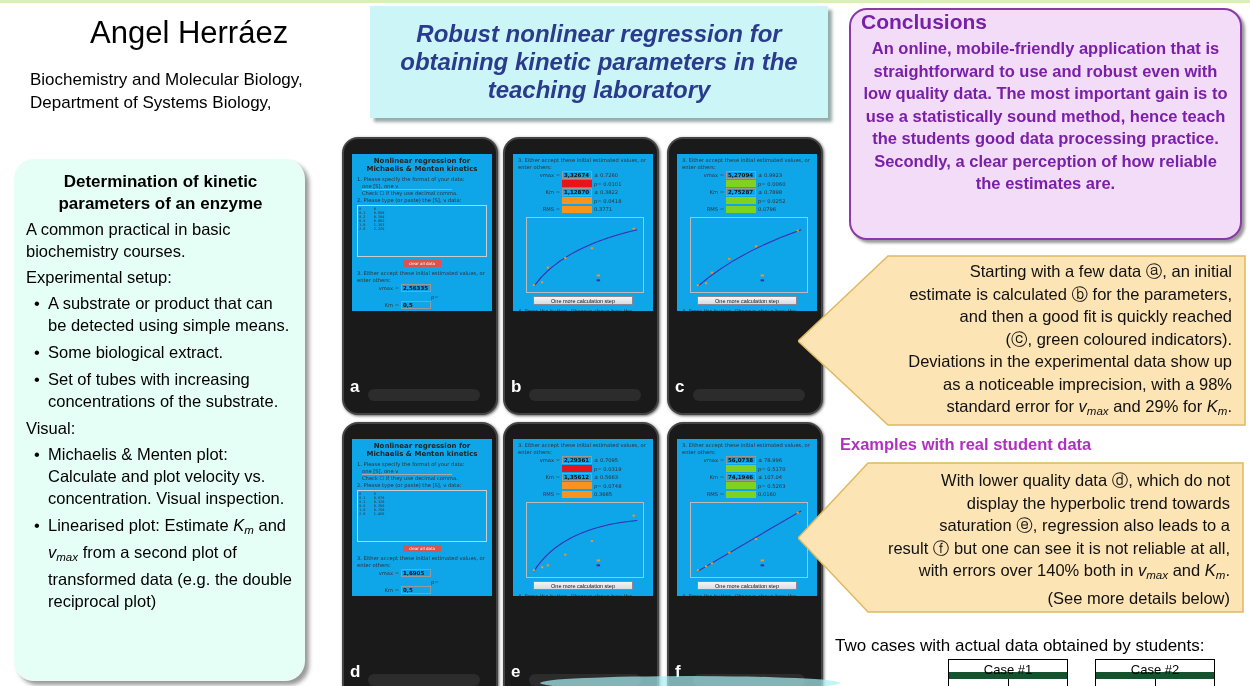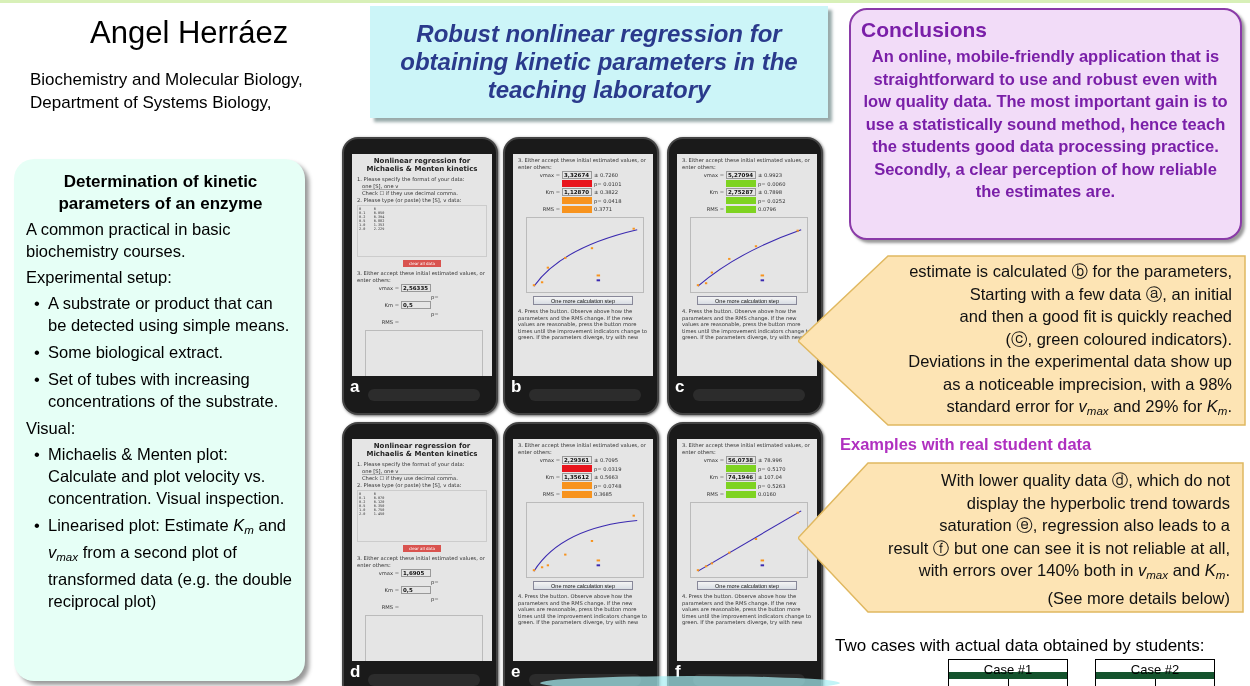--- a/index.html
+++ b/index.html
@@ -2,31 +2,31 @@
 <html><head>
 <meta charset="utf-8">
 <style>
 *{box-sizing:border-box;margin:0;padding:0}
 body{width:1250px;height:686px;overflow:hidden;background:#fff;font-family:"Liberation Sans",sans-serif;position:relative;color:#000}
 .topline{position:absolute;left:0;top:0;width:1250px;height:3px;background:#d8f0b8}
 #author{position:absolute;left:90px;top:15px;font-size:31px;color:#000}
 #affil{position:absolute;left:30px;top:68px;font-size:17px;line-height:23px}
 #title-box{position:absolute;left:370px;top:6px;width:458px;height:112px;background:#ccf5f8;box-shadow:4px 4px 3px #9aa;display:flex;align-items:center;justify-content:center;text-align:center}
 #title-box span{font-size:24px;font-weight:bold;font-style:italic;color:#2a3a8c;line-height:28px}
-#concl{position:absolute;left:849px;top:8px;width:393px;height:232px;background:#f2dcf8;border:2px solid #8a3aa8;border-radius:18px;box-shadow:3px 3px 3px #999;padding:8px 10px}
+#concl{position:absolute;left:849px;top:8px;width:393px;height:232px;background:#f2dcf8;border:2px solid #8a3aa8;border-radius:18px;box-shadow:3px 3px 3px #999;padding:0 10px}
 #concl h2{font-size:21px;color:#7a1fa8;font-weight:bold;margin-bottom:3px}
 #concl p{font-size:16.5px;font-weight:bold;color:#7a1fa8;text-align:center;line-height:22.5px}
 #left-box{position:absolute;left:14px;top:159px;width:291px;height:522px;background:#e6fff6;border-radius:20px;box-shadow:4px 4px 4px #999;padding:12px 10px 0 12px;font-size:16.5px;line-height:22px}
 #left-box h3{font-size:17px;font-weight:bold;text-align:center;line-height:22px;margin-bottom:3px}
 #left-box p{margin-bottom:4px}
 #left-box ul{list-style:none;margin:2px 0 4px 8px}
 #left-box li{position:relative;padding-left:14px;margin-bottom:5px}
 #left-box li:before{content:"•";position:absolute;left:0;top:0}
 .phone{position:absolute;width:156px;height:278px;background:#1a1a1a;border-radius:16px;border:2px solid #444;box-shadow:1px 1px 3px #666}
-.screen{position:absolute;left:8px;top:15px;width:140px;height:222px;background:#e5e5e5;overflow:hidden;font-family:"DejaVu Sans",sans-serif;font-size:5.2px;color:#333;padding:3px 5px}
+.screen{position:absolute;left:8px;top:15px;width:140px;height:157px;background:#0ea5e9;overflow:hidden;font-family:"DejaVu Sans",sans-serif;font-size:5.2px;color:#333;padding:3px 5px}
 .phone .letter{position:absolute;left:6px;top:238px;color:#fff;font-size:17px;font-weight:bold;font-family:"Liberation Sans",sans-serif}
 .phone .navbar{position:absolute;left:24px;top:250px;width:112px;height:12px;background:#2c2c2c;border-radius:6px}
 .scr-title{font-weight:bold;font-size:7px;text-align:center;color:#222;line-height:8px;margin-bottom:3px}
 .scr-line{line-height:6.5px}
 .ta{border:1px solid #ccc;height:52px;margin:2px 0;font-size:3.5px;padding:1px;font-family:"DejaVu Sans Mono",monospace;line-height:4px;white-space:pre}
 .clrbtn{display:block;margin:3px auto;width:38px;height:7px;background:#d9534f;color:#fff;font-size:4px;text-align:center;line-height:7px}
 .param{display:flex;align-items:center;margin:1px 0 1px 20px;height:8px}
 .param .lb{width:22px;text-align:right;margin-right:2px}
 .param .val{border:1px solid #999;width:30px;height:8px;font-size:5.5px;line-height:7px;padding-left:1px;color:#111;font-weight:bold}
 .param .err{margin-left:2px}
@@ -347,22 +347,22 @@
     <div class="scr-line">4. Press the button. Observe above how the parameters and the RMS change. If the new values are reasonable, press the button more times until the improvement indicators change to green. If the parameters diverge, try with new</div>
   </div>
   <div class="letter">f</div>
   <div class="navbar"></div>
 </div>
 
 <svg style="position:absolute;left:798px;top:255px" width="450" height="172">
   <polygon points="0,86 90,1 447,1 447,170 90,170" fill="#fde4b4" stroke="#e0b860" stroke-width="1.5"></polygon>
 </svg>
 <div class="callout-text" style="left:840px;top:260px;width:392px">
+  <div>Starting with a few data ⓐ, an initial</div>
   <div>estimate is calculated ⓑ for the parameters,</div>
-  <div>Starting with a few data ⓐ, an initial</div>
   <div>and then a good fit is quickly reached</div>
   <div>(ⓒ, green coloured indicators).</div>
   <div>Deviations in the experimental data show up</div>
   <div>as a noticeable imprecision, with a 98%</div>
   <div><span>standard error for </span><i>v</i><sub><i>max</i></sub><span> and 29% for </span><i>K</i><sub><i>m</i></sub><span>.</span></div>
 </div>
 
 <div id="examples">Examples with real student data</div>
 
 <svg style="position:absolute;left:798px;top:462px" width="450" height="152">

